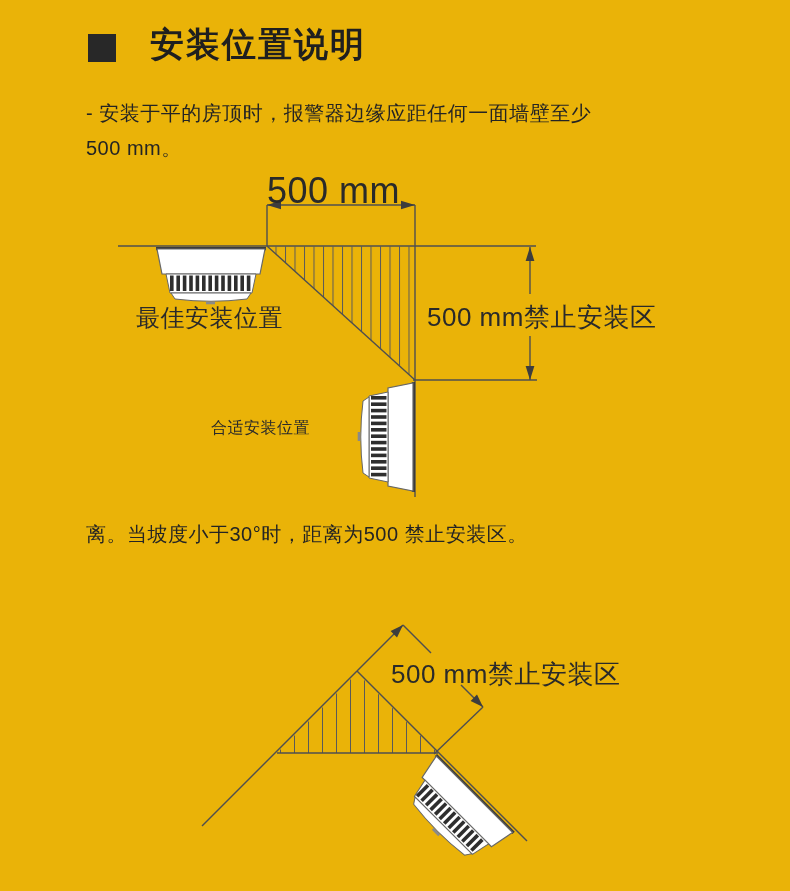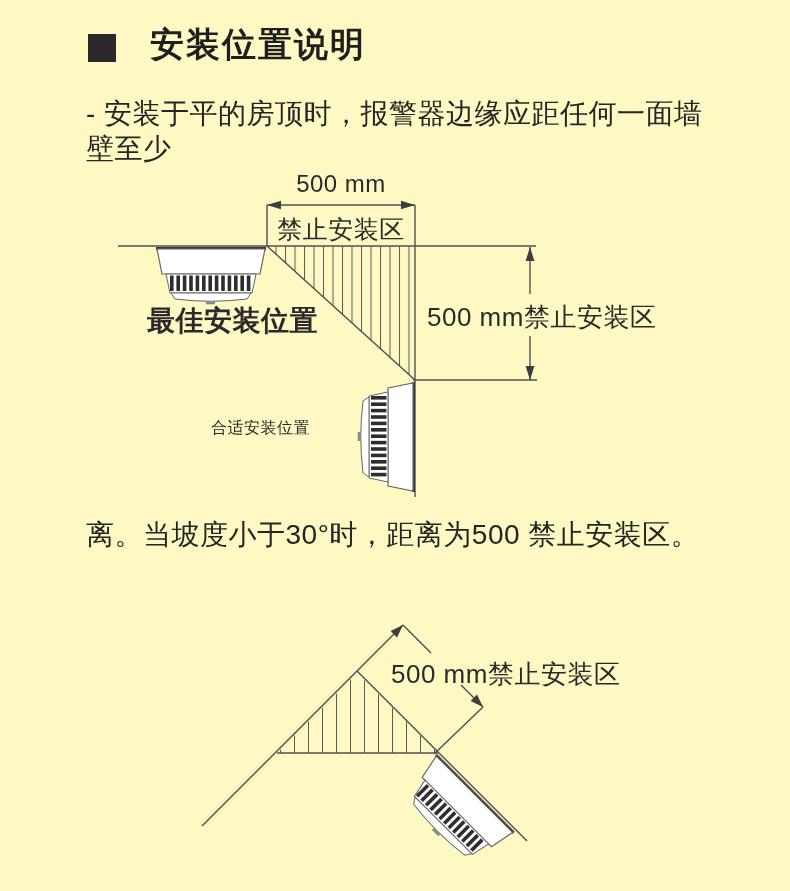--- a/index.html
+++ b/index.html
@@ -1,61 +1,62 @@
 <!DOCTYPE html>
 <html><head>
 <meta charset="utf-8">
 <style>
   html,body { margin:0; padding:0; background:#e9e9e9; }
   .page {
     position:relative; width:790px; height:891px;
-    background:#fef9c3; margin:0 auto; overflow:hidden;
+    background:#eab308; margin:0 auto; overflow:hidden;
     font-family:"Liberation Sans", sans-serif; color:#262626;
   }
   .title-row { position:absolute; left:0; top:0; width:790px; }
   .bullet {
     position:absolute; left:88px; top:34px; width:28px; height:28px;
     background:#282828; display:inline-block;
   }
   .page-title {
     position:absolute; left:150px; top:24px; margin:0;
     font-size:34px; line-height:40px; font-weight:bold;
     letter-spacing:2px; color:#1f1f1f; white-space:nowrap;
   }
   .para {
     position:absolute; left:86px; width:640px;
-    font-size:28px; line-height:35px; color:#242424;
+    font-size:20px; line-height:35px; color:#242424;
     letter-spacing:0.5px;
   }
   .para-flat  { top:96px; }
   .para-slope { top:517px; }
   .linework { position:absolute; left:0; top:0; pointer-events:none; }
   .dlabel {
     position:absolute; white-space:nowrap; color:#2a2a2a;
     letter-spacing:0.5px;
   }
-  .lbl-dim-top      { left:267px; top:170px; width:148px; text-align:center; font-size:24px; }
+  .lbl-dim-top      { left:267px; top:170px; width:148px; text-align:left; font-size:36px; }
   .lbl-zone-top     { left:267px; top:213px; width:148px; text-align:center; font-size:25px; }
-  .lbl-best         { left:147px; top:302px; font-size:28px;font-weight:bold; }
+  .lbl-best         { left:136px; top:302px; font-size:24px; }
   .lbl-side-zone    { left:427px; top:300px; font-size:26px; }
   .lbl-good         { left:211px; top:418px; font-size:16px; }
   .lbl-slope-zone   { left:391px; top:657px; font-size:26px; }
 </style>
 </head>
 <body>
 
 <div class="page">
 
   <div class="title-row">
     <span class="bullet"></span>
     <h1 class="page-title">安装位置说明</h1>
   </div>
 
   <div class="para para-flat">
     <div>- 安装于平的房顶时，报警器边缘应距任何一面墙壁至少</div>
+    <div>500 mm。</div>
   </div>
 
   <div class="para para-slope">
     <div>离。当坡度小于30°时，距离为500 禁止安装区。</div>
   </div>
 
   <svg class="linework" width="790" height="891" viewBox="0 0 790 891">
     <defs>
       <pattern id="hatchV" width="9.5" height="10" patternUnits="userSpaceOnUse">
         <path d="M0.5,0 V10" stroke="#5a5a5a" stroke-width="1"></path>
@@ -133,19 +134,18 @@
         <polygon points="483,707 477,694.6 470.6,701"></polygon>
       </g>
 
       <g stroke="none" fill="none">
         <use href="#detector" transform="translate(437,754) rotate(45)"></use>
       </g>
     </g>
   </svg>
 
   <div class="dlabel lbl-dim-top">500 mm</div>
-  <div class="dlabel lbl-zone-top">禁止安装区</div>
   <div class="dlabel lbl-best">最佳安装位置</div>
   <div class="dlabel lbl-side-zone">500 mm禁止安装区</div>
   <div class="dlabel lbl-good">合适安装位置</div>
   <div class="dlabel lbl-slope-zone">500 mm禁止安装区</div>
 
 </div>
 
 </body></html>

